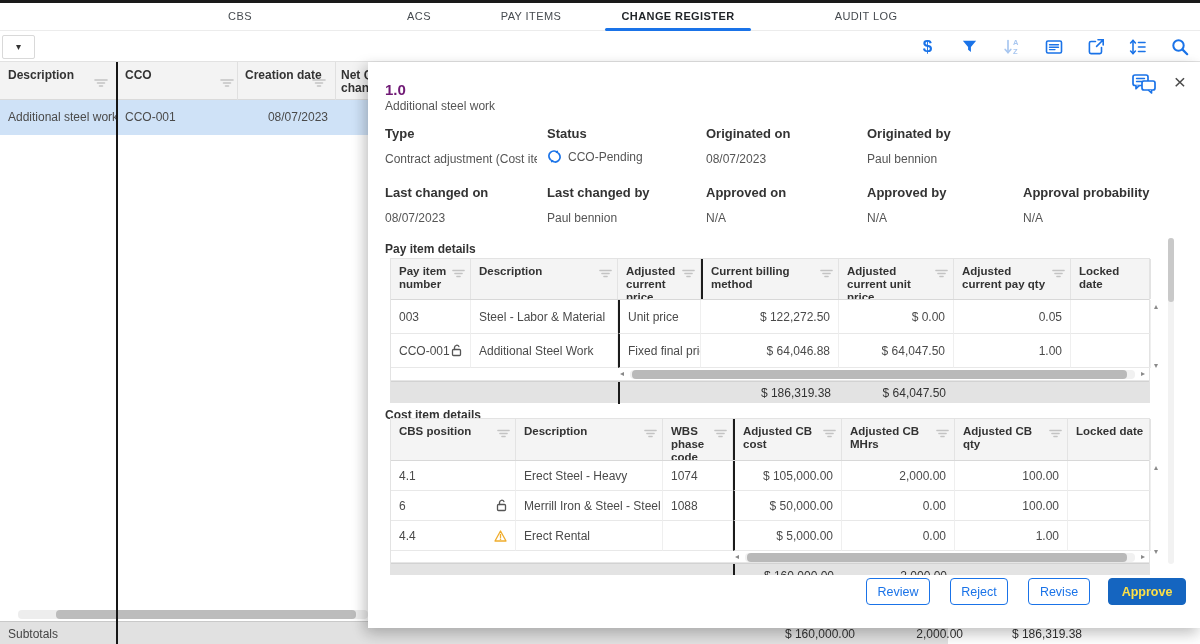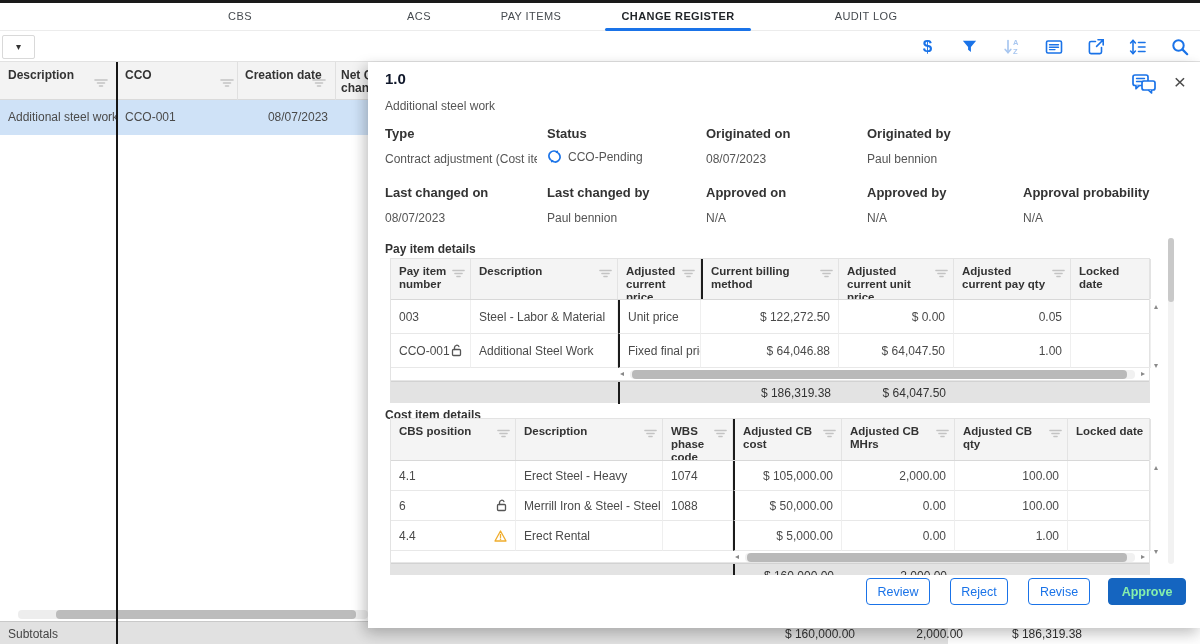--- a/index.html
+++ b/index.html
@@ -37,21 +37,21 @@
 
   .hscroll{position:absolute;left:18px;top:610px;width:350px;height:9px;background:#ededed;border-radius:4px;}
   .hscroll .thumb{position:absolute;left:38px;top:0;width:300px;height:9px;background:#bcbcbc;border-radius:4px;cursor:pointer;}
 
   .subtotals{position:absolute;left:0;top:621px;width:948px;height:23px;background:#e1e1e1;border-top:1px solid #c9c9c9;z-index:2;}
   .sub-label{position:absolute;left:8px;top:5px;font-size:12px;color:#444;}
   .sub-val{position:absolute;top:5px;font-size:12px;color:#333;text-align:right;}
 
   
   .panel{position:absolute;left:368px;top:62px;width:832px;height:566px;background:#fff;z-index:10;box-shadow:-5px 3px 12px rgba(0,0,0,.15),0 8px 14px rgba(0,0,0,.12);}
-  .panel-id{position:absolute;left:17px;top:8px;font-size:15px;font-weight:bold;color:#0f172a;}
+  .panel-id{position:absolute;left:17px;top:19px;font-size:15px;font-weight:bold;color:#701a75;}
   .panel-title{position:absolute;left:17px;top:37px;font-size:12px;color:#555;}
   .icon-btn{position:absolute;cursor:pointer;display:flex;align-items:center;justify-content:center;}
   .close-x{left:800px;top:8px;width:24px;height:24px;font-size:21px;color:#4a4a4a;font-weight:normal;}
 
   .flabel{position:absolute;font-size:13px;font-weight:bold;color:#333;}
   .fvalue{position:absolute;font-size:12px;color:#555;}
   .status-val{display:flex;align-items:center;gap:6px;}
 
   .section-title{position:absolute;font-size:12px;font-weight:bold;color:#333;}
 
@@ -74,21 +74,21 @@
   .scrollstrip .arr{position:absolute;top:1px;font-size:8px;color:#888;cursor:pointer;}
   .tfoot{background:#e3e3e3;border-top:1px solid #d2d2d2;height:22px;}
   .tfoot .td{font-size:12px;color:#333;display:flex;align-items:center;justify-content:flex-end;padding:0 8px;}
   .tfoot.clipped{height:12px;overflow:hidden;}
   .tfoot.clipped .td{height:22px;align-items:flex-start;padding-top:5px;}
   .mini-arrow{position:absolute;font-size:8px;color:#8a8a8a;cursor:pointer;line-height:1;}
   .pane-scroll{position:absolute;left:800px;top:176px;width:6px;height:326px;background:#f2f2f2;border-radius:3px;}
   .pane-scroll .pthumb{position:absolute;left:0;top:0;width:6px;height:64px;background:#c9c9c9;border-radius:3px;cursor:pointer;}
 
   .btn{position:absolute;top:516px;height:27px;border:1px solid var(--accent);border-radius:4px;background:#fff;color:var(--accent);font-size:12.5px;font-family:"Liberation Sans",sans-serif;display:flex;align-items:center;justify-content:center;cursor:pointer;}
-  .btn.primary{background:var(--approve);border-color:var(--approve);color:#86efac;font-weight:bold;}
+  .btn.primary{background:var(--approve);border-color:var(--approve);color:#fde047;font-weight:bold;}
 
   .flt-svg line{stroke:#c3c3c3;stroke-width:1.6;stroke-linecap:round;}
 </style>
 </head>
 <body>
 
 <div class="stage">
 
   <div class="topbar"></div>
 

